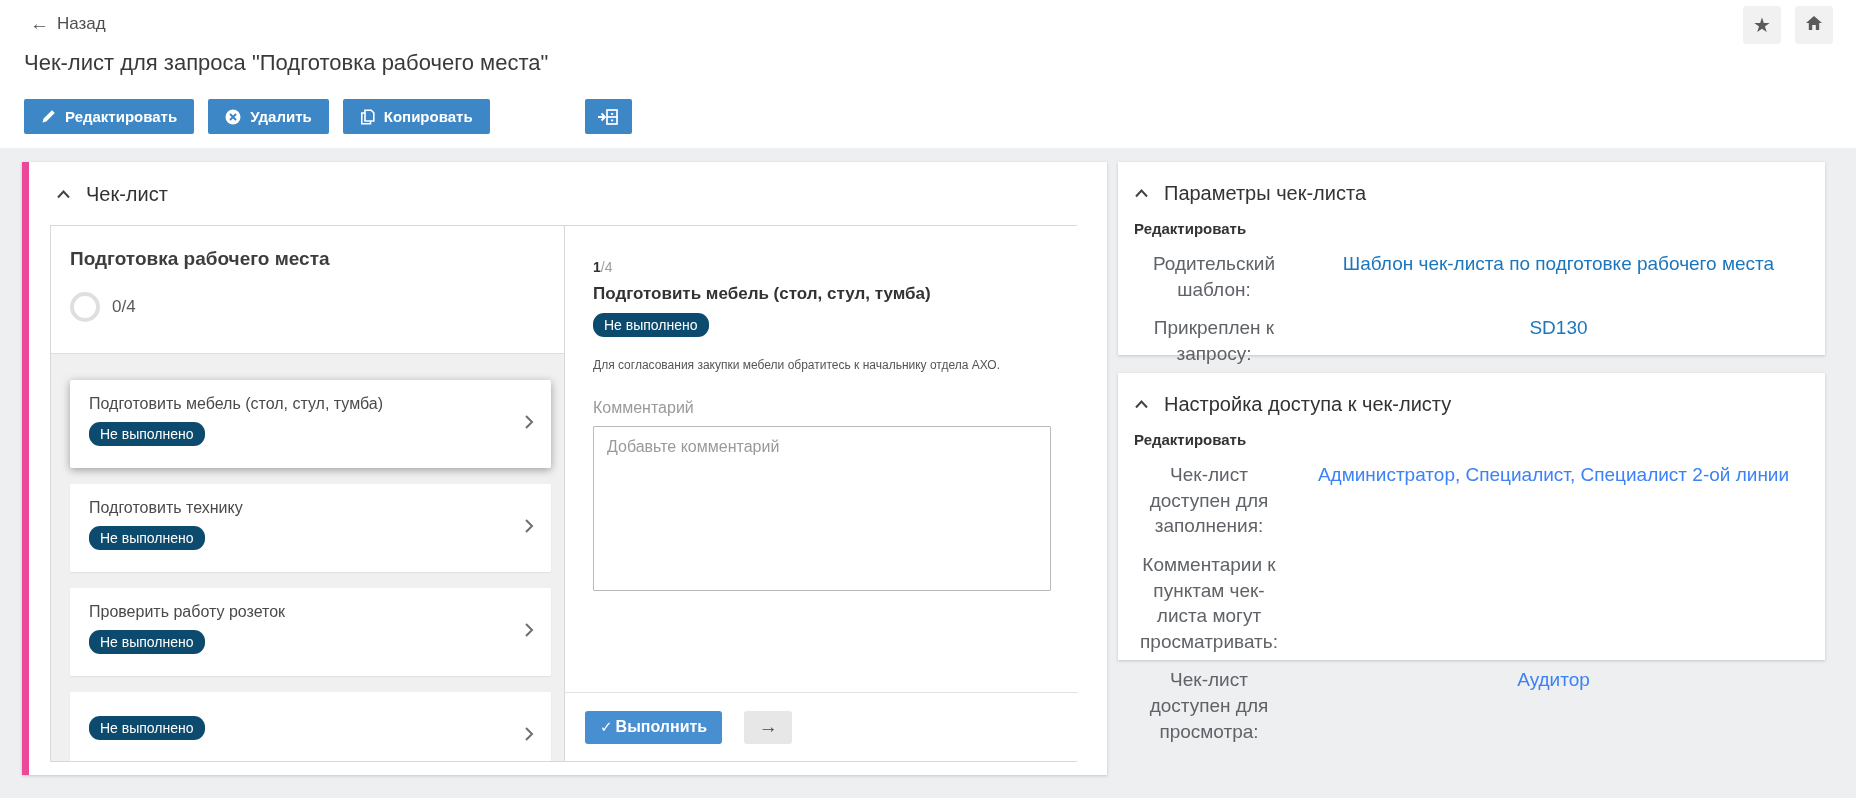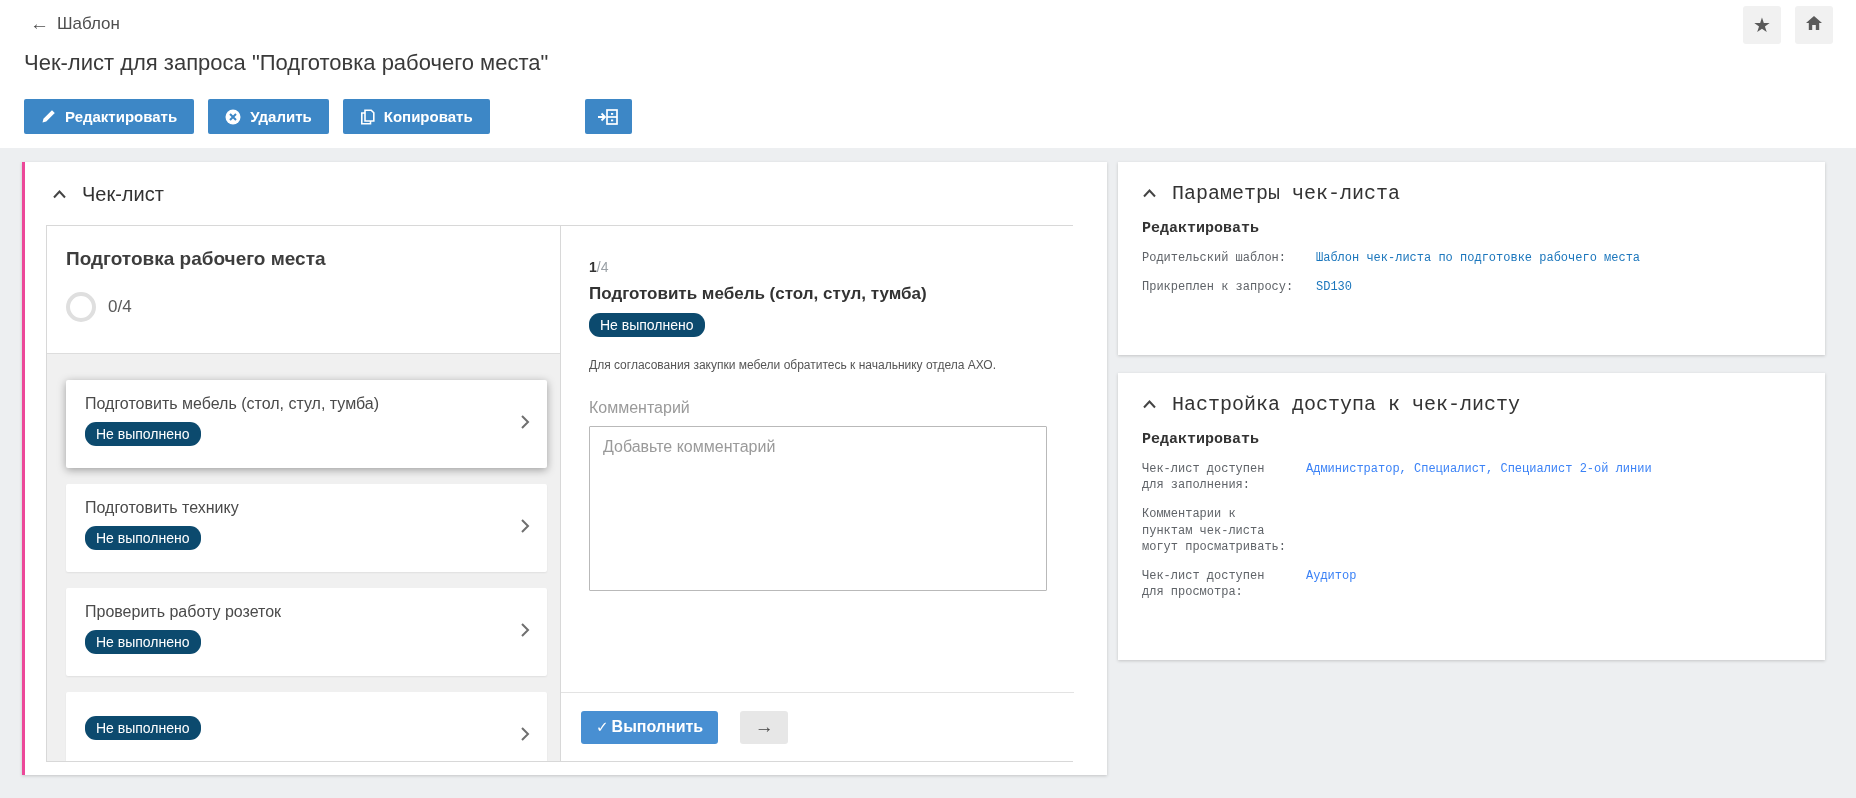--- a/index.html
+++ b/index.html
@@ -24,21 +24,21 @@
   .btn-blue {
     height:35px; background:#3d87c6; color:#fff; border:none; border-radius:2px;
     font-family:inherit; font-size:15px; font-weight:bold; padding:0 17px;
     display:flex; align-items:center; gap:9px; cursor:pointer; margin-right:14px;
   }
   .btn-blue svg { display:block; }
   .btn-icon-only { width:47px; padding:0; justify-content:center; margin-left:81px; margin-right:0; }
 
   
   .card { background:#fff; box-shadow:0 1px 3px rgba(0,0,0,0.18); position:absolute; }
-  .main-card { left:22px; top:162px; width:1085px; height:613px; border-left:3px solid #ec4899; }
+  .main-card { left:22px; top:162px; width:1085px; height:613px; border-left:7px solid #ec4899; }
   .panel-head { display:flex; align-items:center; gap:15px; font-size:20px; color:#333; cursor:pointer; }
   .main-card .panel-head { position:absolute; left:27px; top:21px; }
   .caret svg { display:block; }
 
   .inner-box { position:absolute; left:21px; top:63px; width:1027px; height:537px; border:1px solid #d8d8d8; }
   .list-col { position:absolute; left:0; top:0; width:513px; height:535px; }
   .list-head { height:127px; background:#fff; padding:22px 0 0 19px; }
   .list-title { font-size:19px; font-weight:bold; color:#3d3d3d; }
   .progress-row { display:flex; align-items:center; gap:12px; margin-top:22px; }
   .progress-ring { width:30px; height:30px; border:4px solid #dfdfdf; border-radius:50%; background:#fff; }
@@ -60,38 +60,38 @@
   .detail-desc { font-size:12px; color:#555; line-height:1.35; margin-top:20px; width:462px; }
   .comment-label { font-size:16px; color:#9a9a9a; margin-top:26px; }
   .comment-area { margin-top:9px; width:458px; height:165px; border:1px solid #b9b9b9; border-radius:1px; resize:none; font-family:inherit; font-size:16px; color:#8b5cf6; padding:11px 13px; outline:none; }
   .comment-area::placeholder { color:#9a9a9a; }
   .detail-footer { position:absolute; left:0; right:0; top:466px; height:69px; border-top:1px solid #e3e3e3; display:flex; align-items:center; padding-left:20px; gap:22px; }
   .btn-exec { height:33px; background:#488fd2; color:#fff; border:none; border-radius:3px; font-family:inherit; font-size:16px; font-weight:bold; padding:0 15px; display:flex; align-items:center; gap:3px; cursor:pointer; }
   .btn-exec .chk { font-size:15px; font-weight:bold; }
   .btn-next { width:48px; height:33px; background:#e7e7e7; border:none; border-radius:3px; font-size:19px; color:#454545; cursor:pointer; display:flex; align-items:center; justify-content:center; font-family:inherit; }
 
   
-  .side-card { left:1118px; width:707px; padding:20px 24px;font-family:Liberation Mono, monospace; }
+  .side-card { left:1118px; width:707px; padding:20px 16px; }
   .params-card { top:162px; height:193px; }
   .access-card { top:373px; height:287px; }
   .edit-link { font-size:15px; font-weight:bold; color:#333; margin-top:15px; cursor:pointer; display:inline-block; }
-  .kv { display:grid; grid-template-columns:160px 1fr; column-gap:14px; font-size:12px; line-height:1.35; margin-top:13px; }
+  .kv { display:grid; grid-template-columns:160px 1fr; column-gap:14px; font-size:19px; line-height:1.35; margin-top:13px;text-align:center; }
   .kv .k { color:#5f6368; }
   .kv .v { color:#3b82f6; }
   .kv .v.link { color:#1b76bc; cursor:pointer; }
   .access-card .kv { grid-template-columns:150px 1fr; }
 </style>
 </head>
 <body>
 
 <div class="top-header"></div>
 
 <div class="back-link">
   <span class="arr">←</span>
-  <span>Шаблон</span>
+  <span>Назад</span>
 </div>
 
 <div class="top-actions">
   <div class="icon-sq">
     <span class="star">★</span>
   </div>
   <div class="icon-sq">
     <span>
       <svg width="20" height="20" viewBox="0 0 20 20">
           <path d="M2 10 L10 3 L18 10 H15.2 V17 H11.8 V12 H8.2 V17 H4.8 V10 Z" fill="#5a5a5a"></path>

